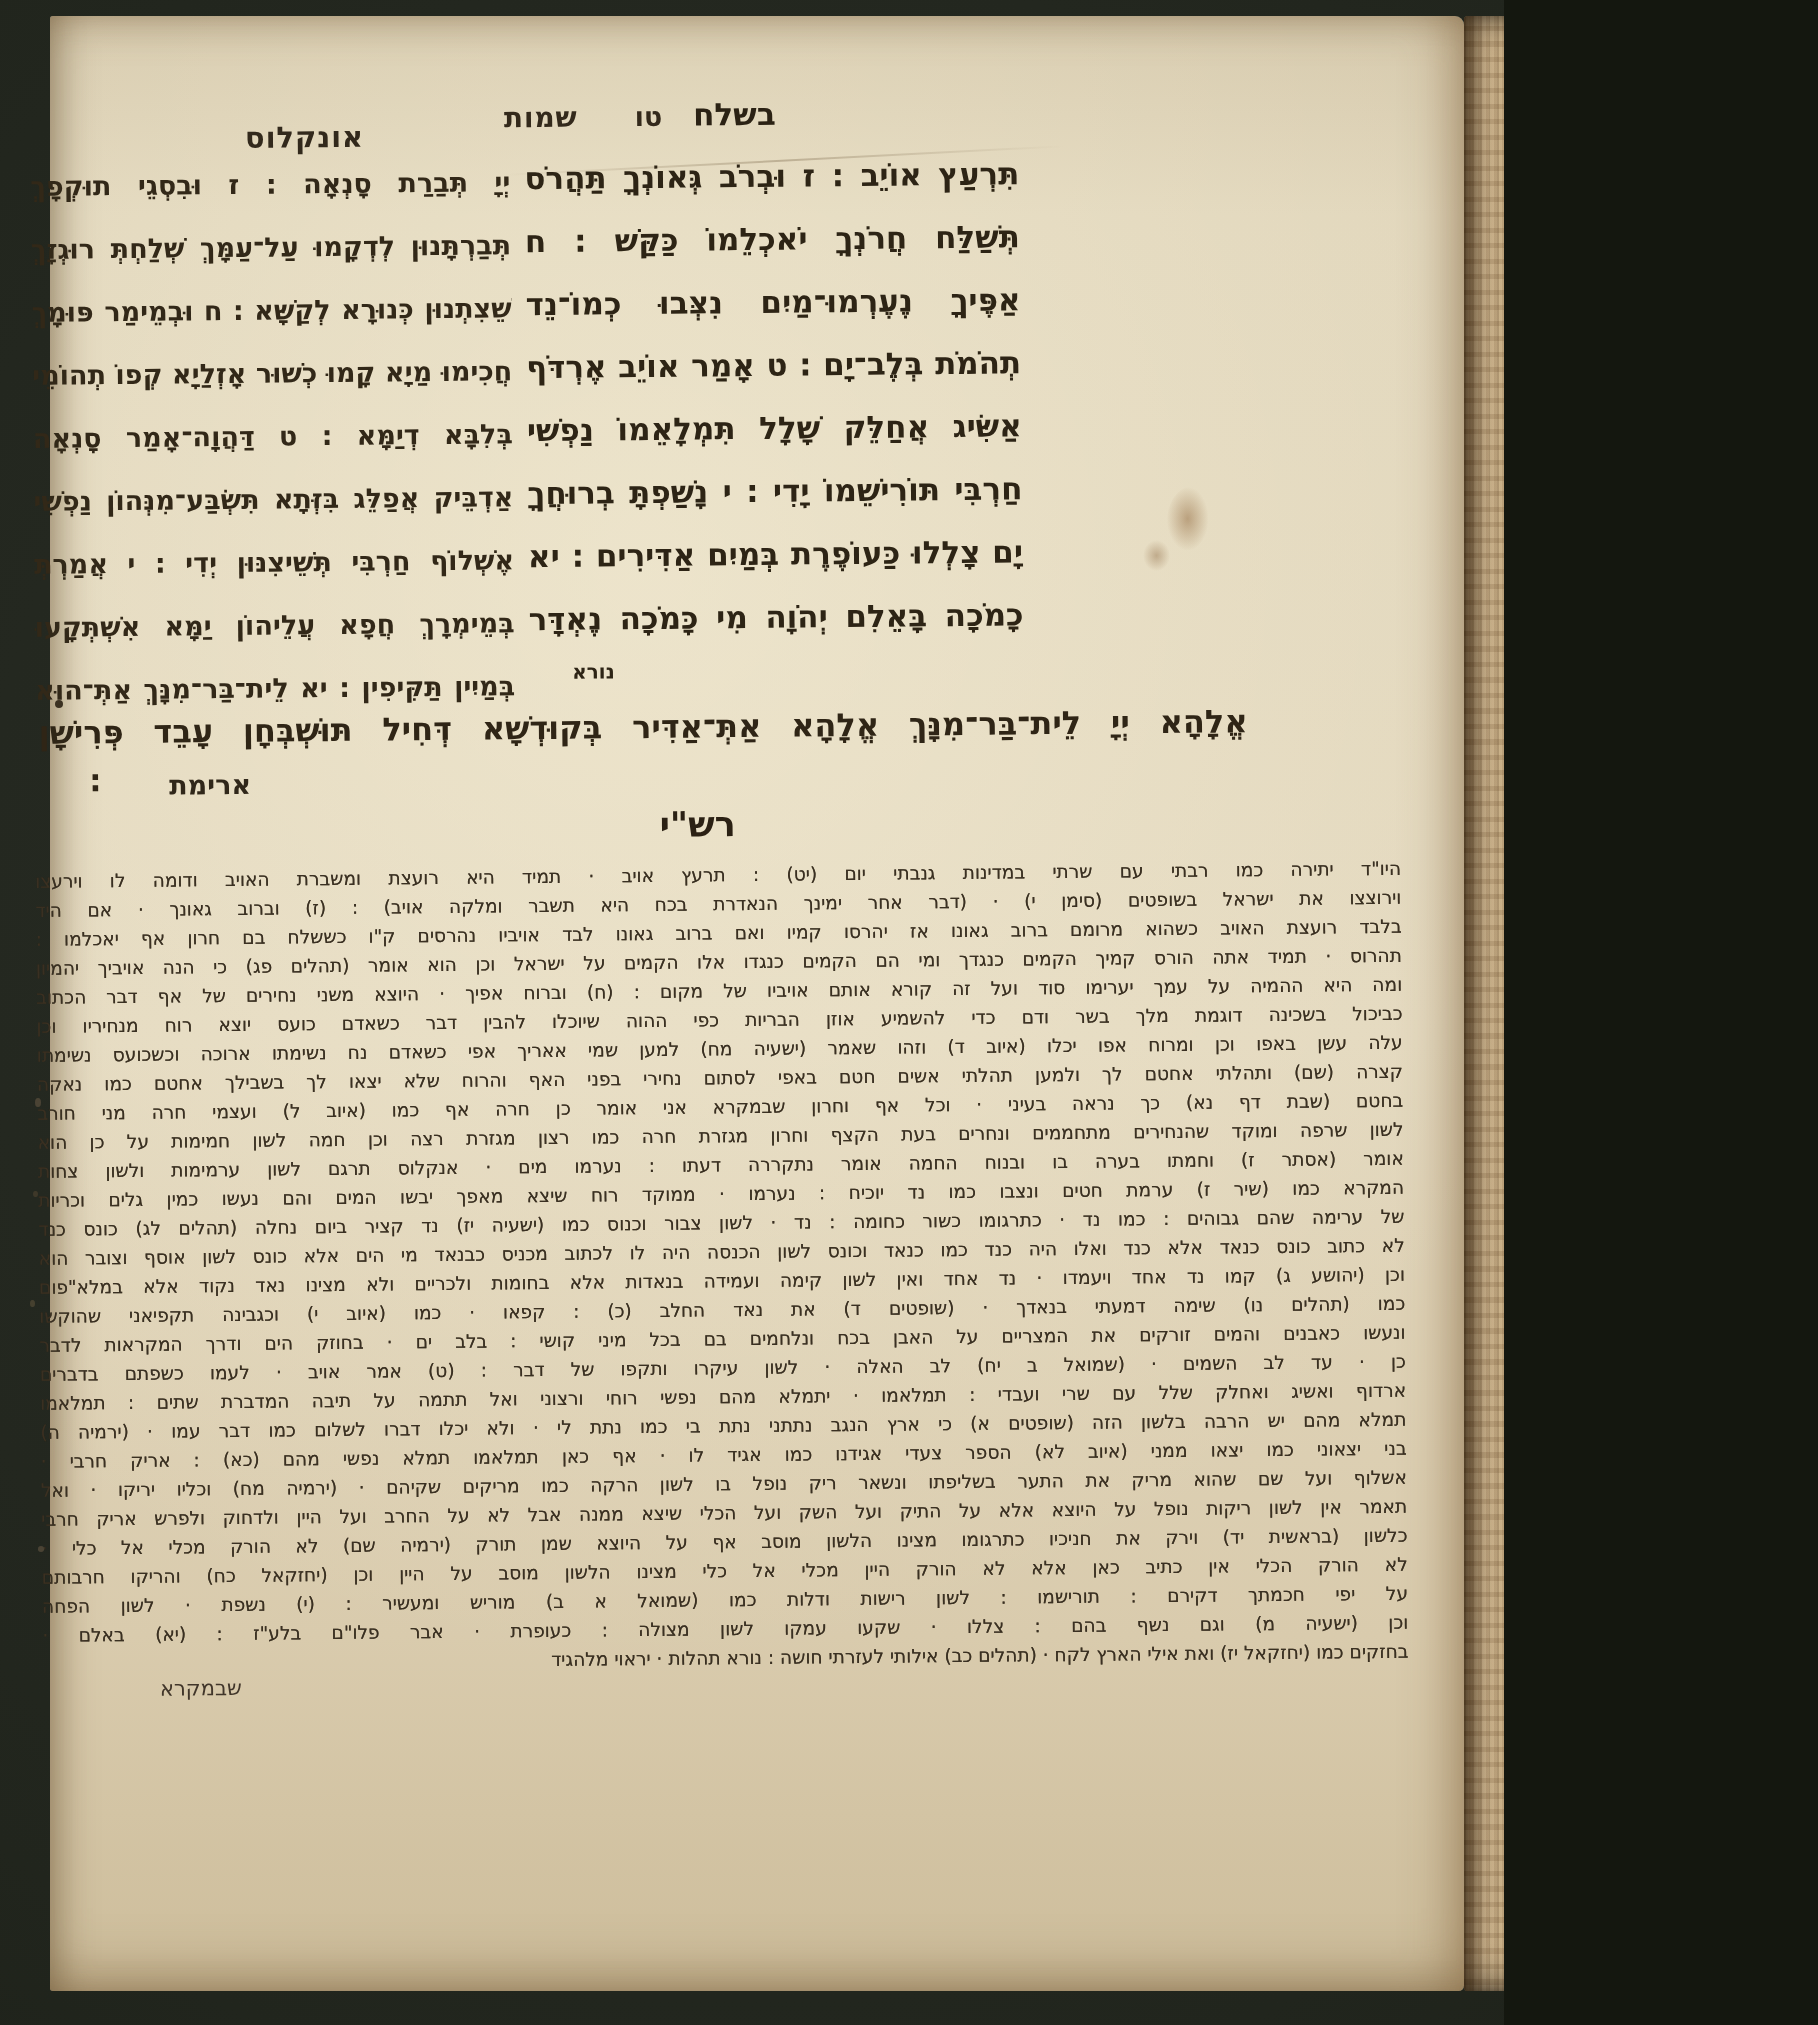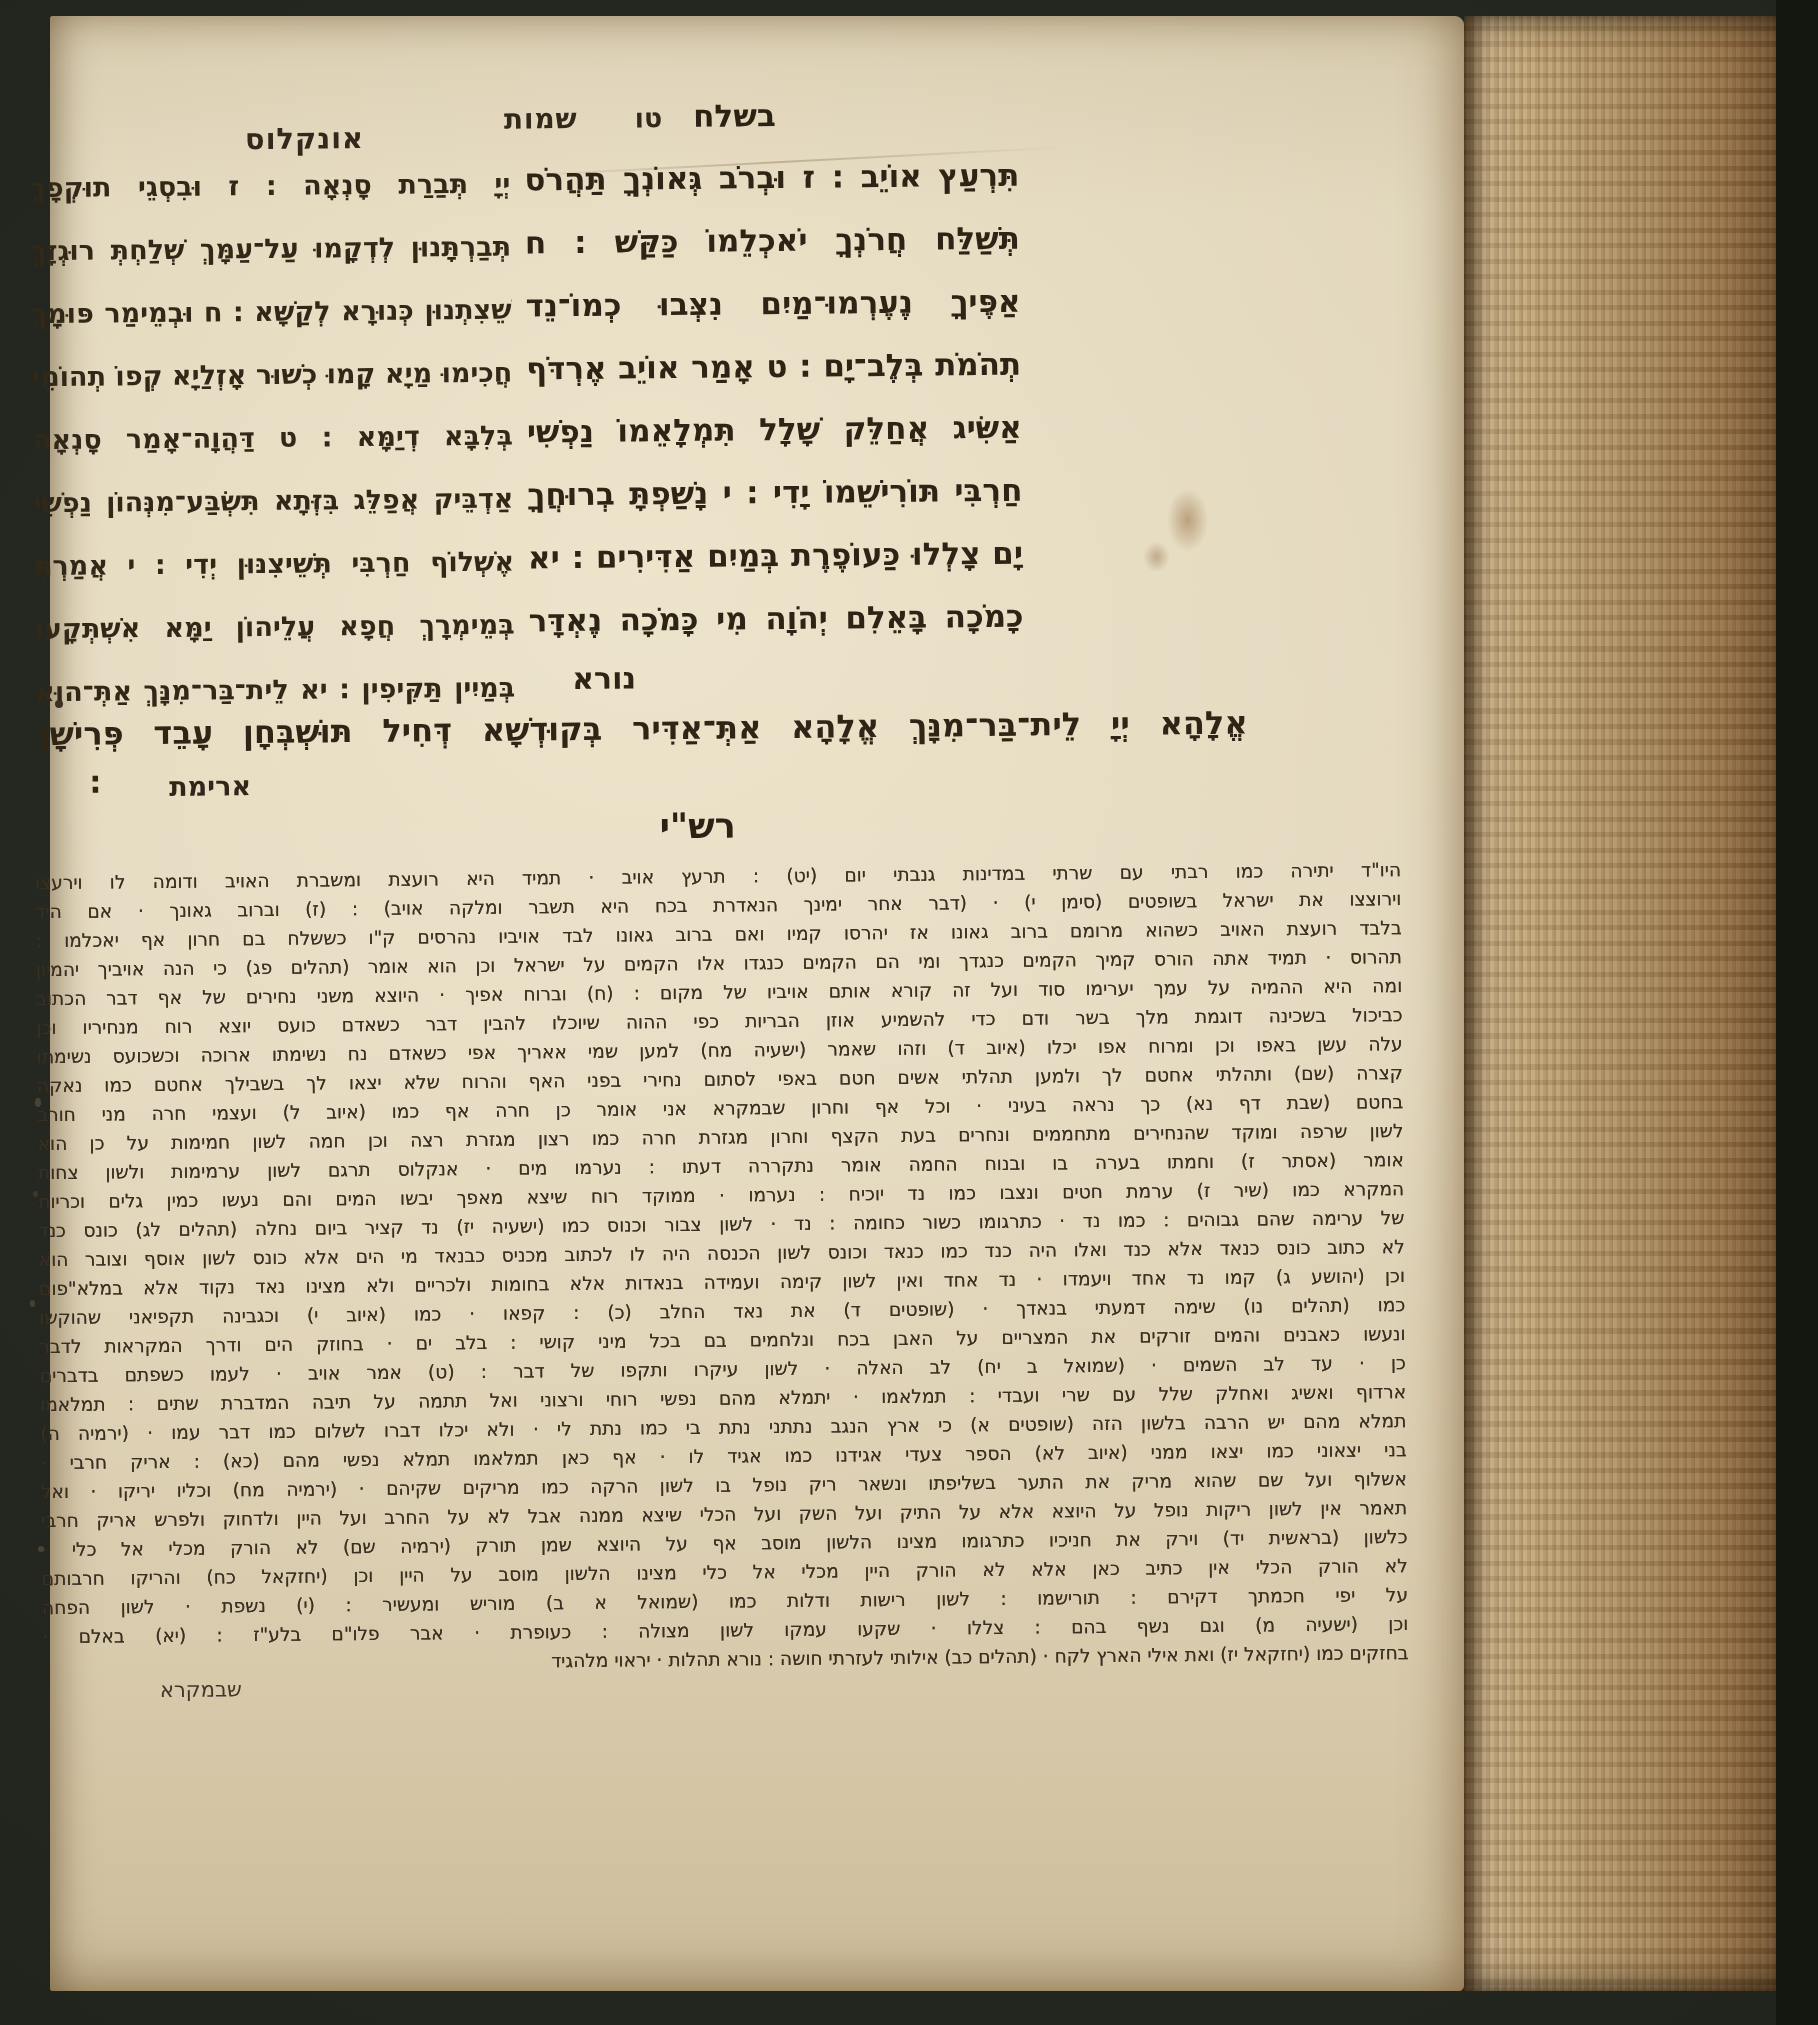--- a/index.html
+++ b/index.html
@@ -1,16 +1,16 @@
 <!DOCTYPE html>
 <html lang="he" style="font-size:14.5px"><head>
 <meta charset="utf-8">
 <style>
   html,body{margin:0;padding:0;background:#14170f;}
-  #scan{position:relative;width:1776px;height:2026px;overflow:hidden;
+  #scan{position:relative;width:1504px;height:2026px;overflow:hidden;
         background:
           radial-gradient(140% 110% at 50% 45%, #2a2e26 0%, #21251d 55%, #171a12 100%);
         font-family:"DejaVu Sans", sans-serif;}
   
   #page{position:absolute;left:50px;top:16.4px;width:1414px;height:1975px;
         background:
           radial-gradient(120% 90% at 42% 28%, rgba(255,250,228,0.38), rgba(0,0,0,0) 62%),
           linear-gradient(180deg,#d4c7aa 0%,#e0d5ba 10%,#e3d8be 52%,#d9cbad 82%,#cdbd9b 100%);
         box-shadow: inset 22px 0 38px -16.4px rgba(90,68,38,.5),
                     inset -31px 0 50px -18px rgba(125,92,50,.45),
@@ -40,21 +40,21 @@
   #header-right .pr{font-size:31px;font-weight:700;color:#2b2214;text-align:center;}
   #header-left{position:absolute;left:253px;top:116px;font-size:29px;font-weight:700;
                letter-spacing:0.9px;color:#32291c;}
   
   .colline{direction:rtl;text-align:justify;text-align-last:justify;overflow:hidden;
            white-space:normal;}
   #torah-col{position:absolute;left:532px;top:145px;width:495px;}
   #torah-col .colline{height:63px;line-height:63px;font-size:31px;font-weight:700;color:#2d2415;}
   #onkelos-col{position:absolute;left:38px;top:148px;width:480px;}
   #onkelos-col .colline{height:63px;line-height:63px;font-size:27px;font-weight:700;color:#322818;}
-  #nora-catchword{position:absolute;left:575px;top:658px;font-size:30px;font-weight:700;color:#2d2415;}
+  #nora-catchword{position:absolute;left:575px;top:658px;font-size:20px;font-weight:700;color:#2d2415;}
   #onkelos-wide{position:absolute;left:41px;top:698px;width:1209px;height:56px;line-height:56px;
                 font-size:32px;font-weight:700;color:#2f2516;}
   #sof-pasuk{position:absolute;left:91px;top:756px;font-size:31px;font-weight:700;color:#2f2516;}
   #arimat-catchword{position:absolute;left:171px;top:764px;font-size:27px;font-weight:700;color:#30271a;}
   
   #rashi-title{position:absolute;left:661px;top:804px;font-size:35px;font-weight:700;color:#2b2114;}
   #rashi-block{position:absolute;left:36px;top:860px;width:1366px;}
   #rashi-block .rline{direction:rtl;text-align:justify;text-align-last:justify;height:29px;
         line-height:29px;font-size:18.6px;font-weight:400;color:#3a3022;overflow:hidden;
         text-shadow:0 0 0.5px rgba(46,36,20,.7);}

